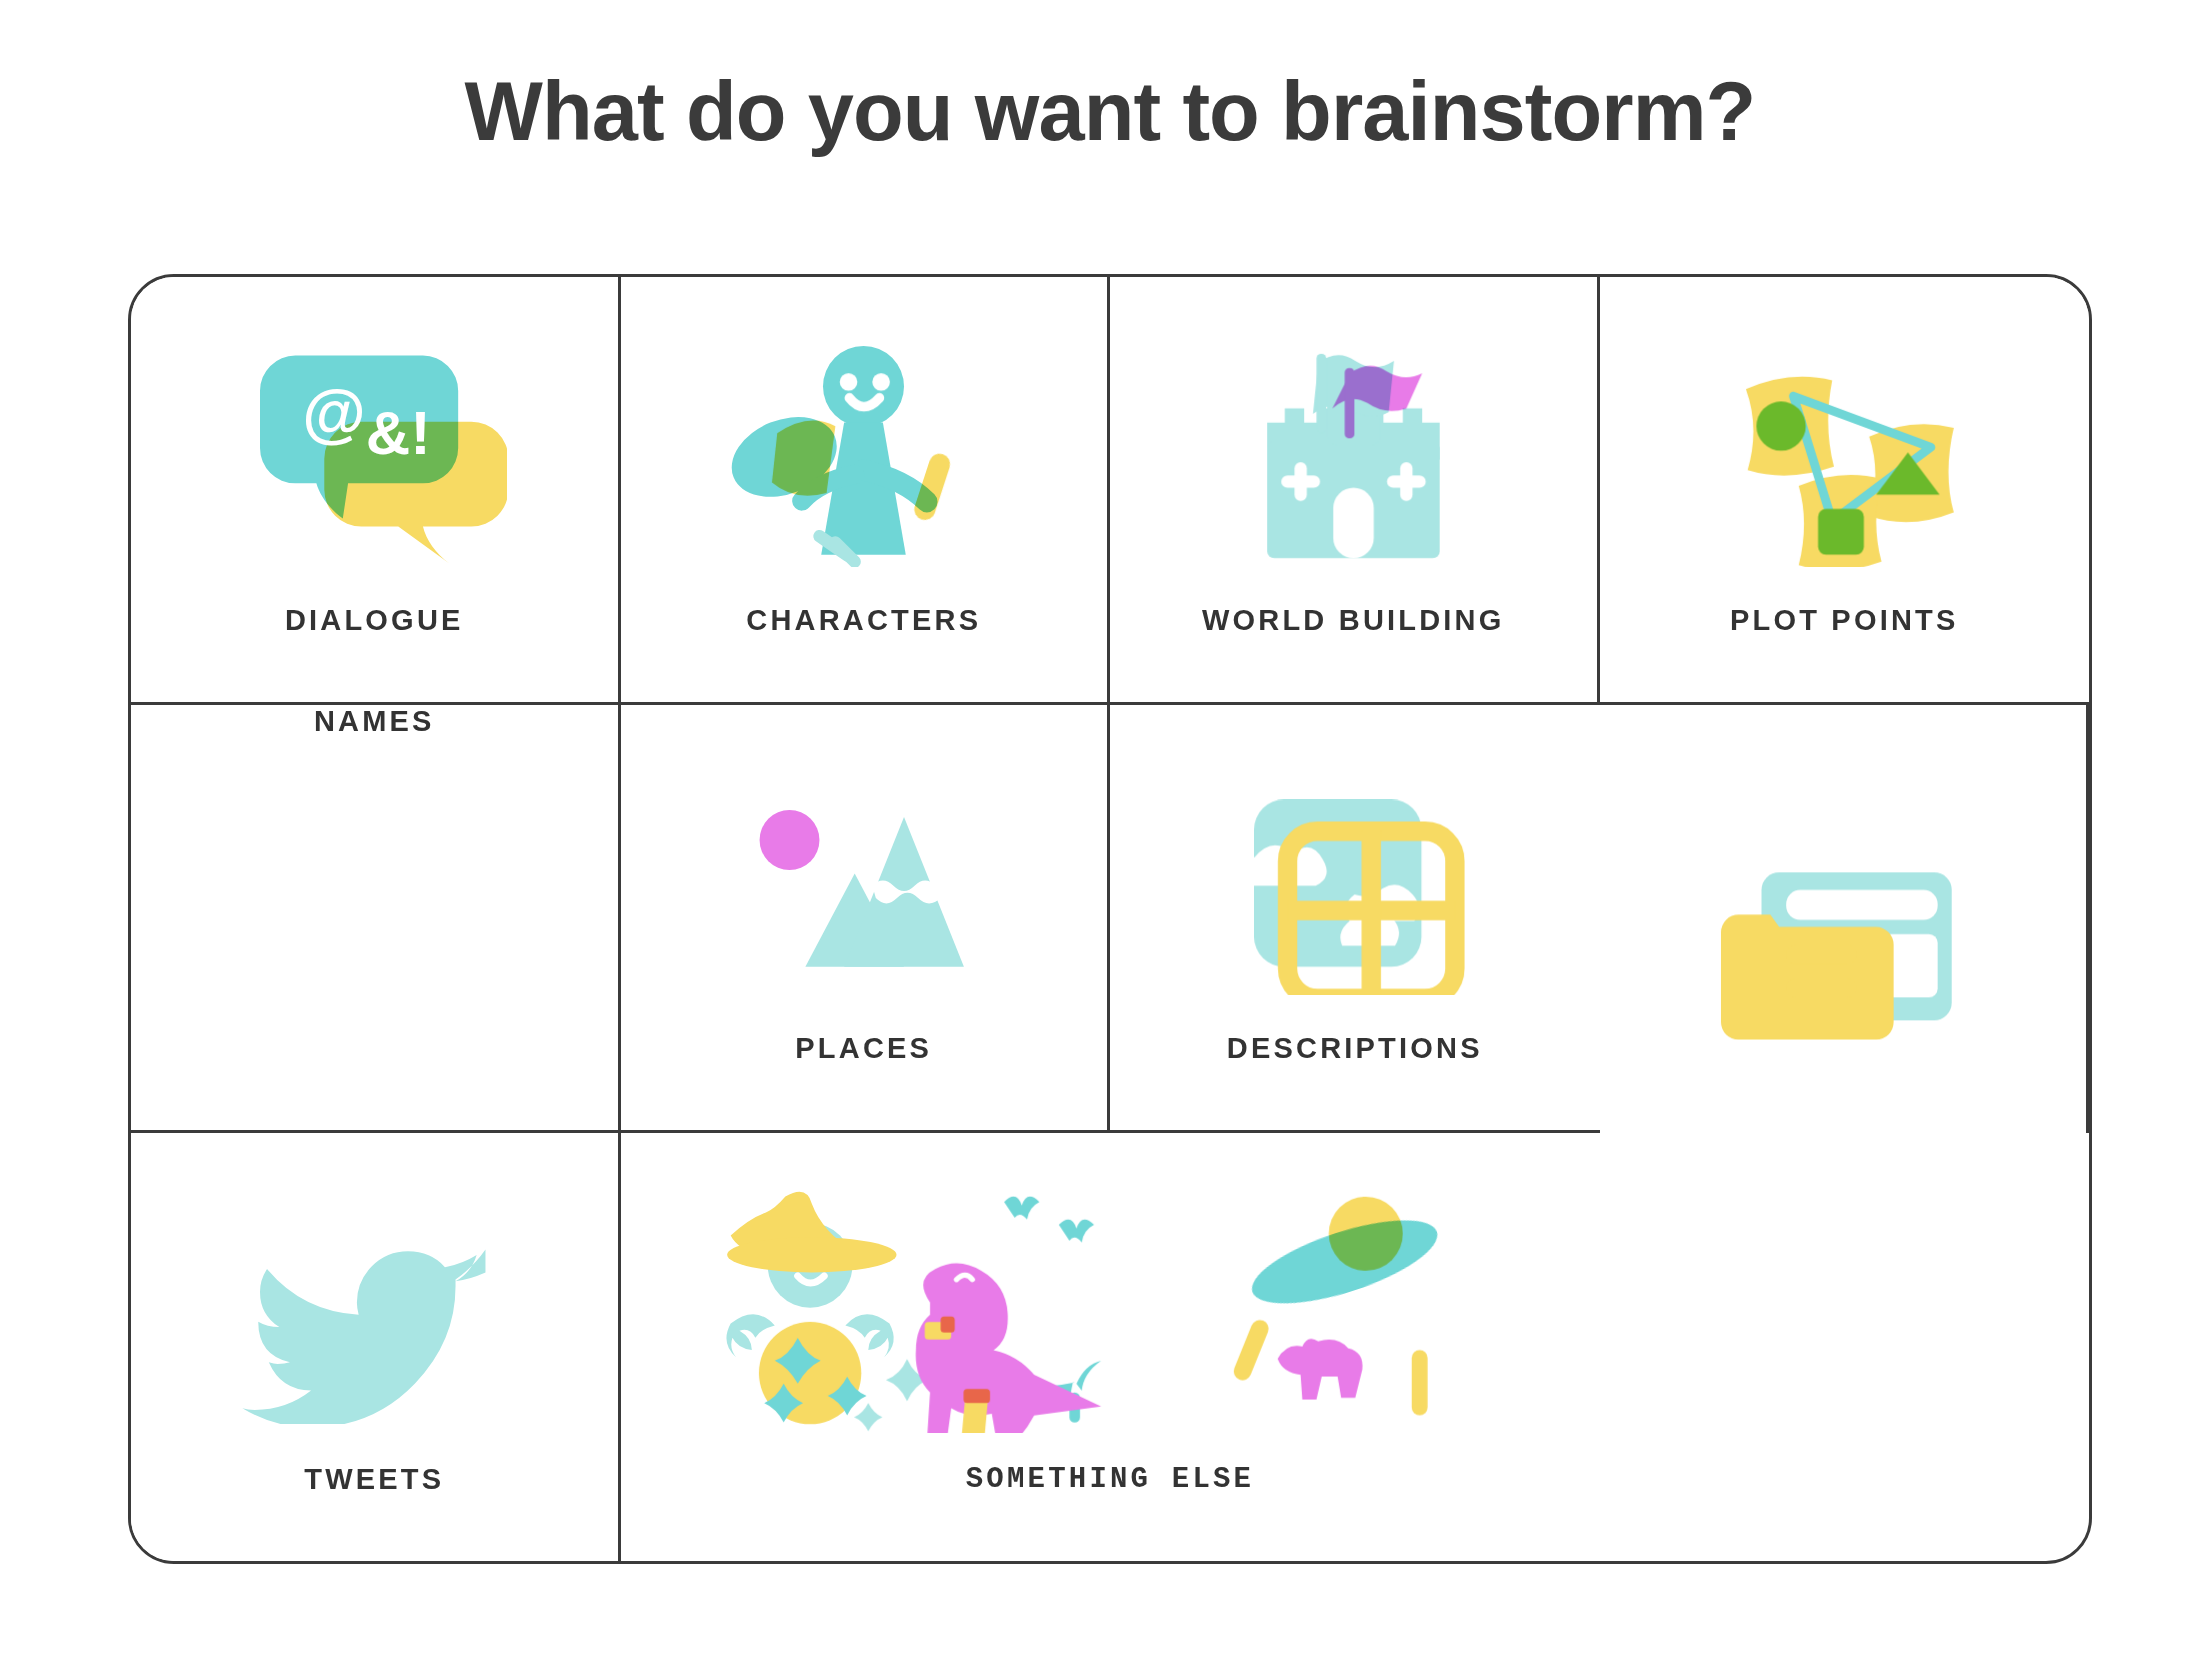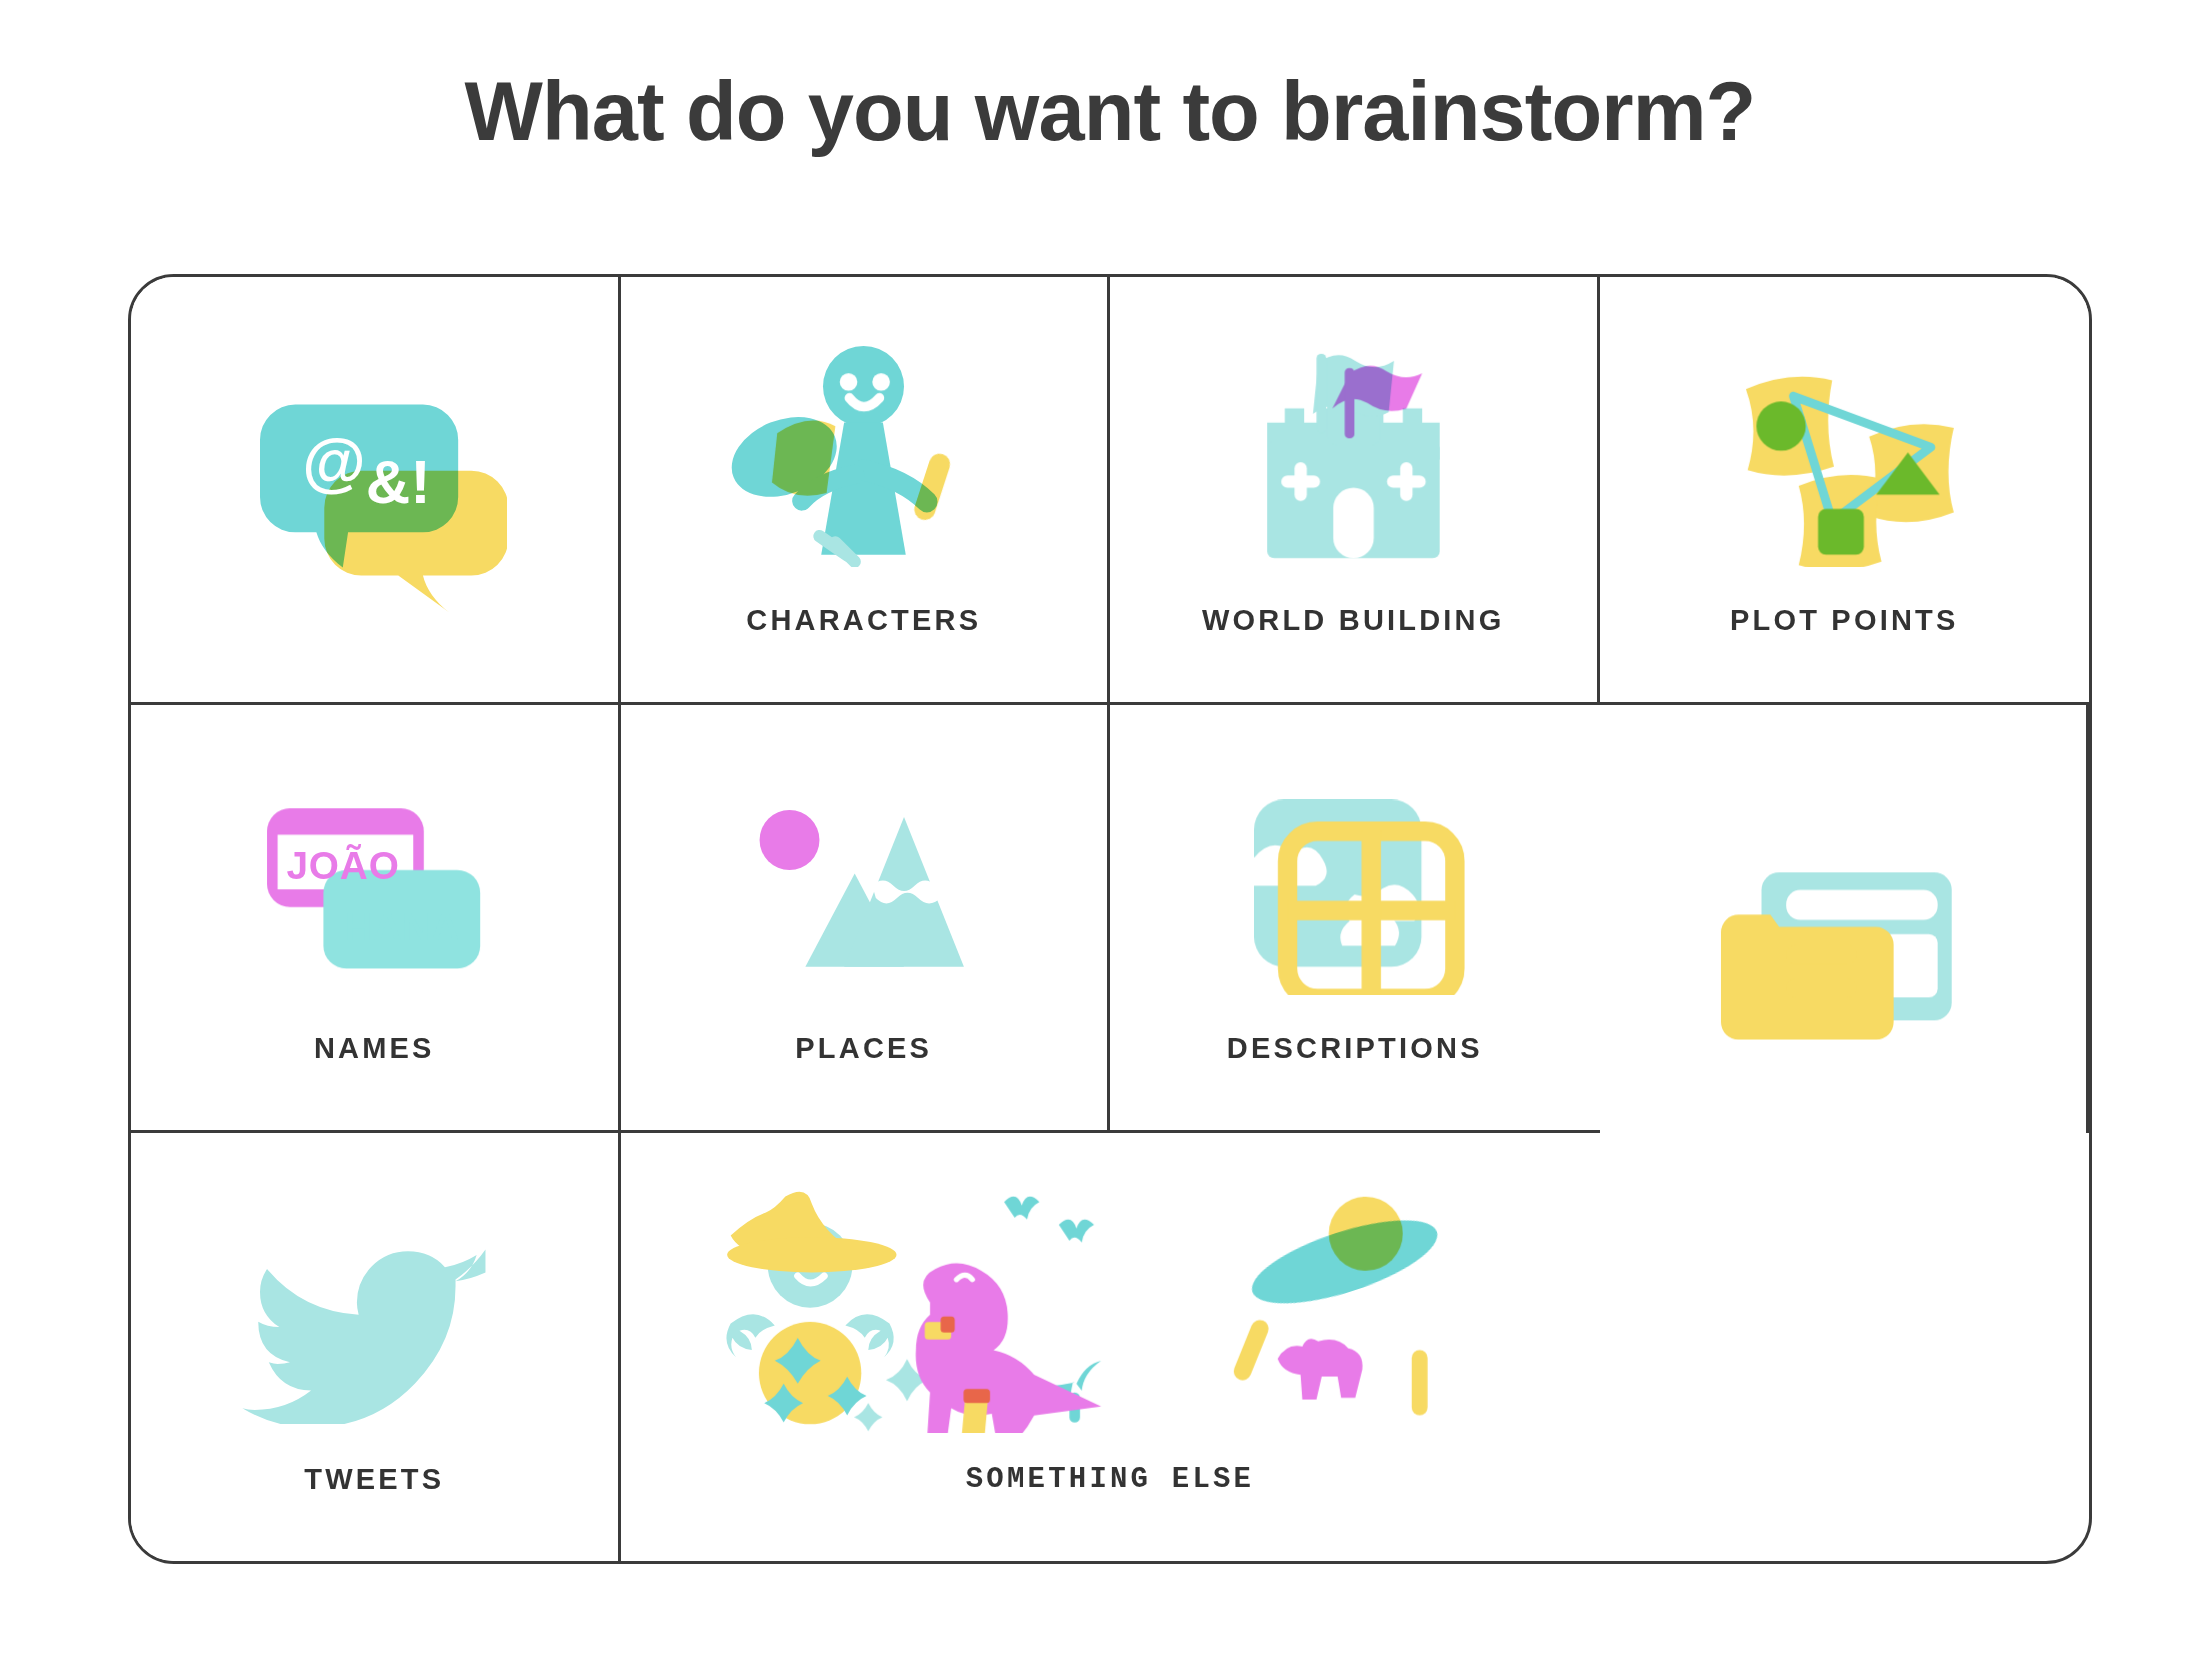--- a/index.html
+++ b/index.html
@@ -102,20 +102,21 @@
             <g class="blend">
               <path d="M60 20 H205 a40 40 0 0 1 40 40 V125 a40 40 0 0 1 -40 40 H120 l-6 40 c-16 -12 -26 -26 -30 -40 H60 a40 40 0 0 1 -40 -40 V60 a40 40 0 0 1 40 -40 Z" fill="#6FD6D6"></path>
             </g>
             <g class="blend">
               <path d="M135 95 H260 a42 42 0 0 1 42 42 V172 a42 42 0 0 1 -42 42 H205 c4 16 14 30 30 42 l-58 -42 H135 a42 42 0 0 1 -42 -42 V137 a42 42 0 0 1 42 -42 Z" fill="#F7DA63"></path>
             </g>
             <text x="68" y="110" font-family="Liberation Sans, sans-serif" font-size="74" font-weight="bold" fill="#ffffff">@</text>
             <text x="140" y="132" font-family="Liberation Sans, sans-serif" font-size="70" font-weight="bold" fill="#ffffff">&amp;!</text>
           </svg>
         </div>
+        <div class="cell-label">DIALOGUE</div>
       </div>
 
       <div class="cell">
         <div class="cell-art">
           <svg width="265" height="229" viewBox="0 0 300 260">
             <g class="blend" fill="#6FD6D6">
               <ellipse cx="60" cy="135" rx="62" ry="42" transform="rotate(-22 60 135)"></ellipse>
               <path d="M150 55 m-46 0 a46 46 0 1 0 92 0 a46 46 0 1 0 -92 0"></path>
               <path d="M128 96 h44 l26 150 h-96 Z"></path>
               <path d="M150 150 q46 10 72 36" stroke="#6FD6D6" stroke-width="24" fill="none" stroke-linecap="round"></path>
@@ -171,32 +172,20 @@
             </g>
             <circle cx="78" cy="100" r="28" fill="#6BB92B"></circle>
             <path d="M222 130 l36 48 h-72 Z" fill="#6BB92B"></path>
             <rect x="120" y="194" width="52" height="52" rx="9" fill="#6BB92B"></rect>
           </svg>
         </div>
         <div class="cell-label">PLOT POINTS</div>
       </div>
 
       <div class="cell">
-        <div class="cell-art">
-          <svg width="265" height="229" viewBox="0 0 300 260">
-            <g class="blend">
-              <rect x="28" y="48" width="178" height="112" rx="26" fill="#E87BE8"></rect>
-              <rect x="40" y="78" width="154" height="62" fill="#ffffff"></rect>
-              <rect x="92" y="118" width="178" height="112" rx="26" fill="#8FE3E0"></rect>
-              <rect x="104" y="148" width="154" height="62" fill="#ffffff" opacity="0.0"></rect>
-            </g>
-            <text x="50" y="128" font-family="Liberation Sans, sans-serif" font-size="44" font-weight="bold" fill="#E87BE8" letter-spacing="1">JOÃO</text>
-            <text x="116" y="198" font-family="Liberation Sans, sans-serif" font-size="44" font-weight="bold" fill="#8FE3E0" letter-spacing="1">HANA</text>
-          </svg>
-        </div>
         <div class="cell-label">NAMES</div>
       </div>
 
       <div class="cell">
         <div class="cell-art">
           <svg width="265" height="229" viewBox="0 0 300 260">
             <circle cx="66" cy="84" r="34" fill="#E87BE8"></circle>
             <path d="M84 228 L140 122 L196 228 Z" fill="#A9E5E3"></path>
             <path d="M128 228 L196 58 L264 228 Z" fill="#A9E5E3"></path>
             <path d="M160 136 q12 -12 24 0 q12 12 24 0 q12 -12 24 0 l6 14 q-14 12 -26 0 q-12 -12 -24 0 q-12 12 -24 0 Z" fill="#ffffff"></path>

